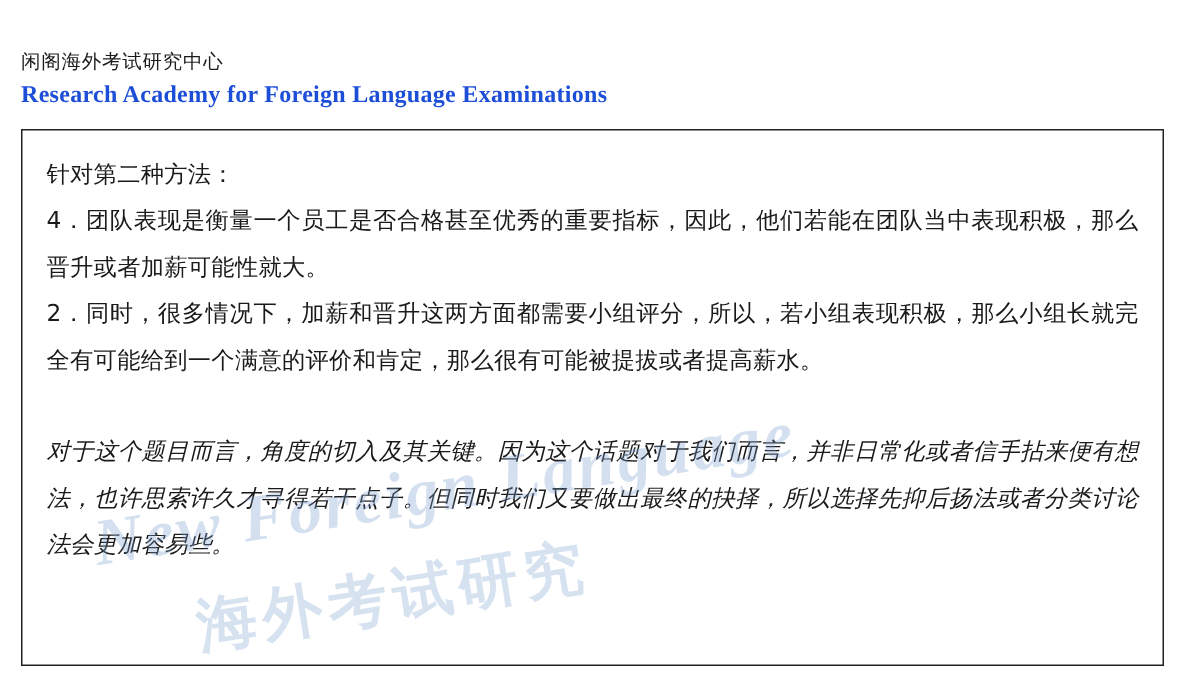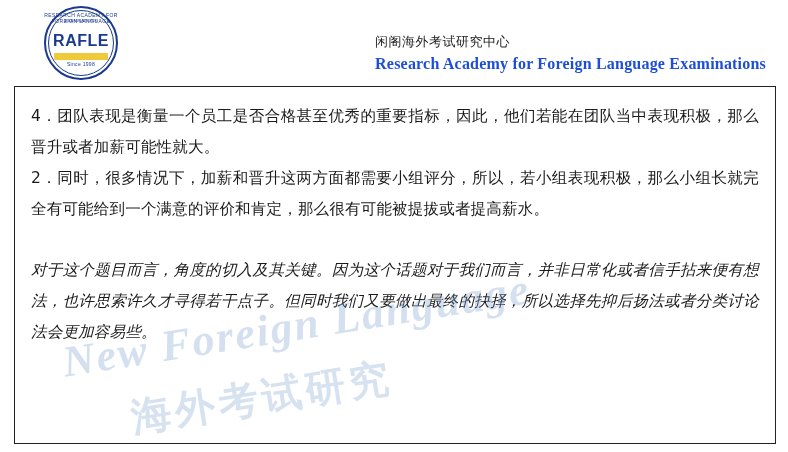--- a/index.html
+++ b/index.html
@@ -193,38 +193,30 @@
     font-weight: bold;
   }
 </style>
 </head>
 <body>
 
 <div class="page">
 
   <div class="header">
 
-    <div class="logo">
-      <div class="ring-outer"></div>
-      <div class="ring-inner"></div>
-      <div class="arc-text">RESEARCH ACADEMY FOR FOREIGN LANGUAGE</div>
-      <div class="arc-text2">EXAMINATIONS</div>
-      <div class="brand">RAFLE</div>
-      <div class="band"></div>
-      <div class="since">Since 1998</div>
-    </div>
 
     <div class="header-titles">
       <div class="title-cn">闲阁海外考试研究中心</div>
       <div class="title-en">Research Academy for Foreign Language Examinations</div>
     </div>
 
   </div>
 
   <div class="content-box">
+    <p class="para lead">针对第二种方法：</p>
     <p class="para">4．团队表现是衡量一个员工是否合格甚至优秀的重要指标，因此，他们若能在团队当中表现积极，那么晋升或者加薪可能性就大。</p>
     <p class="para">2．同时，很多情况下，加薪和晋升这两方面都需要小组评分，所以，若小组表现积极，那么小组长就完全有可能给到一个满意的评价和肯定，那么很有可能被提拔或者提高薪水。</p>
     <p class="para gap">对于这个题目而言，角度的切入及其关键。因为这个话题对于我们而言，并非日常化或者信手拈来便有想法，也许思索许久才寻得若干点子。但同时我们又要做出最终的抉择，所以选择先抑后扬法或者分类讨论法会更加容易些。</p>
   </div>
 
   <div class="watermark">New Foreign Language</div>
   <div class="watermark2">海外考试研究</div>
 
 </div>
 

